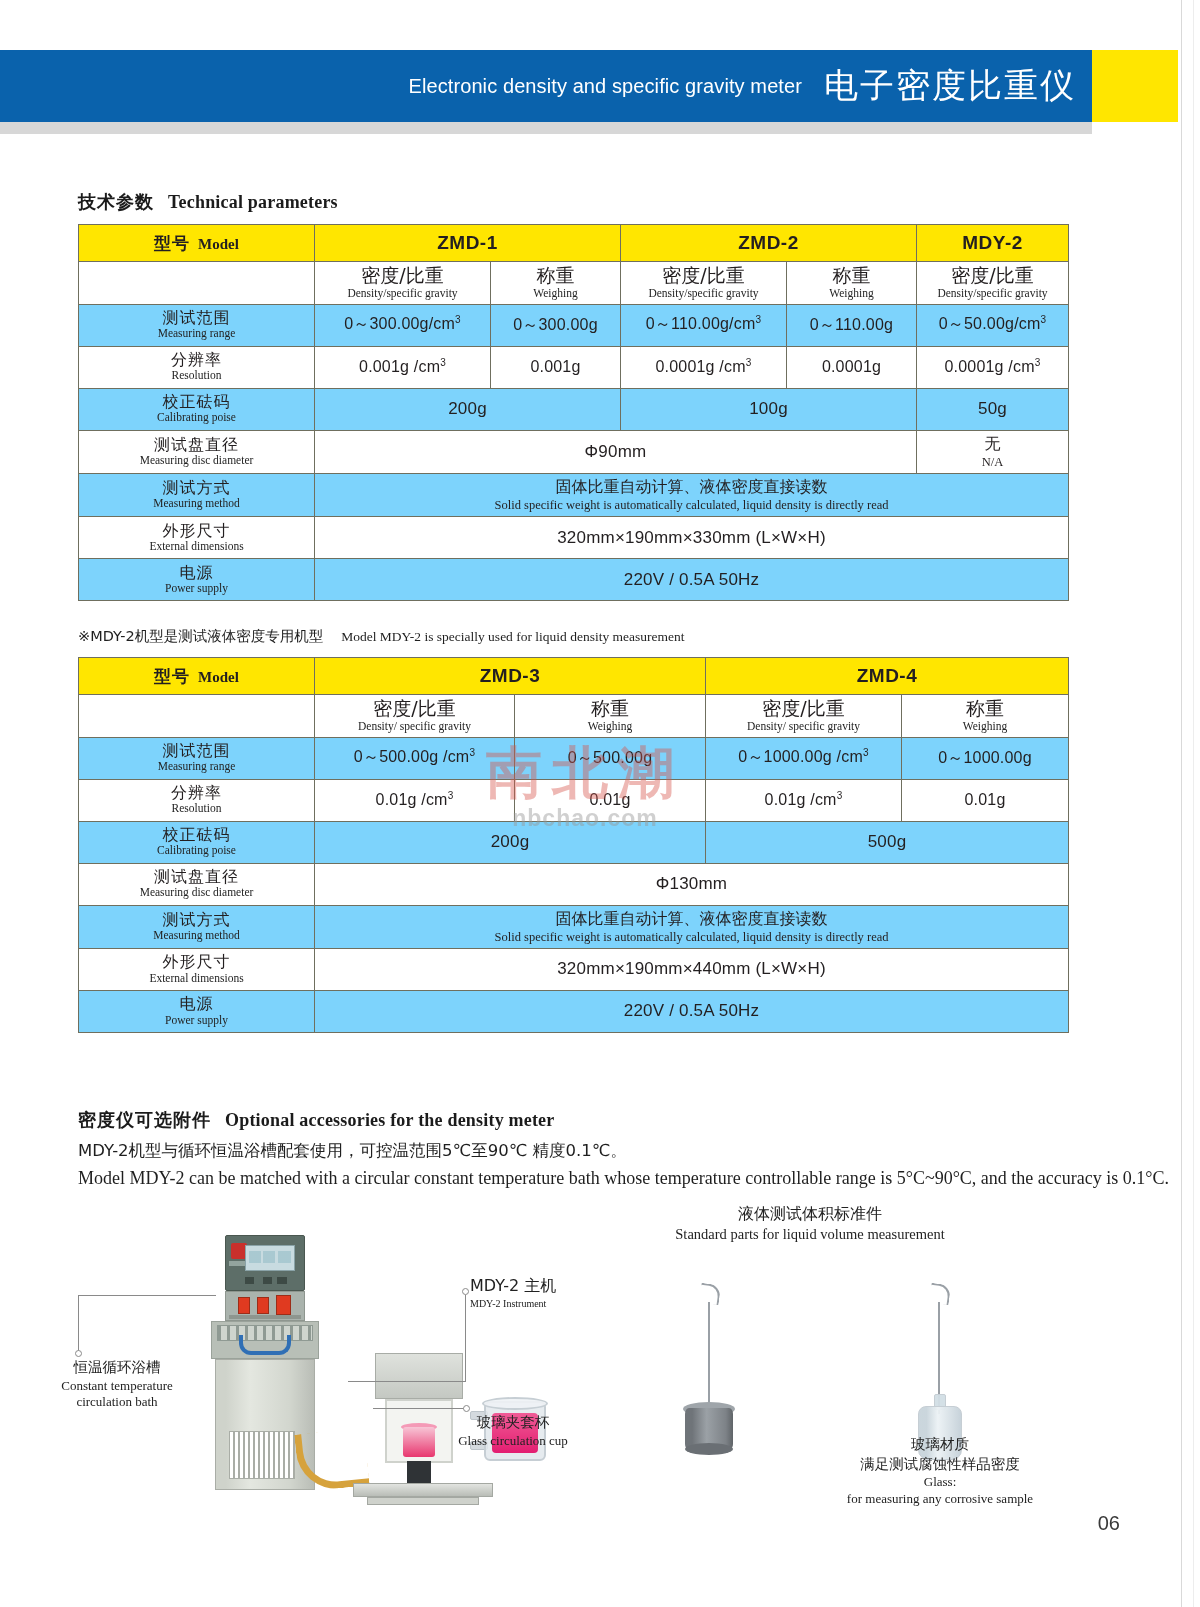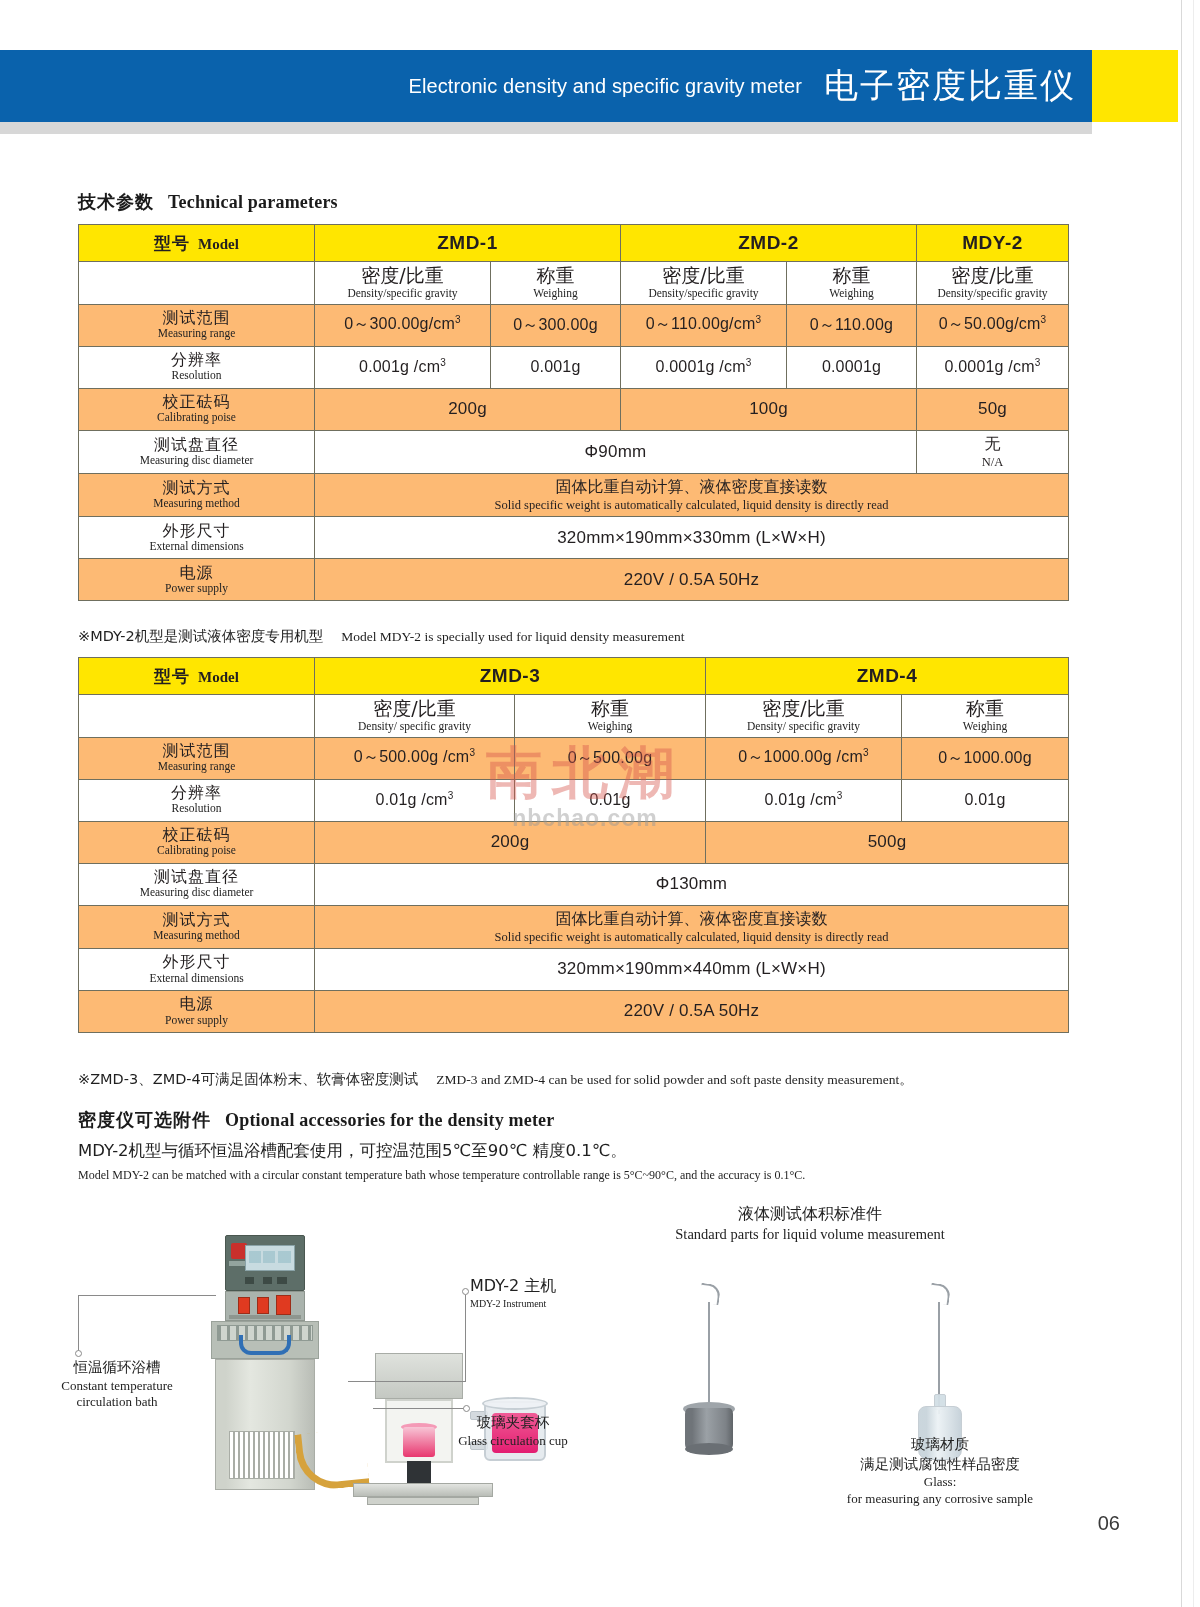--- a/index.html
+++ b/index.html
@@ -86,42 +86,42 @@
     font-family:"Liberation Serif", serif; font-weight:bold; font-size:15px; margin-left:8px;
   }
   .model-name {
     font-family:"Liberation Sans", sans-serif; font-weight:bold; font-size:19px; letter-spacing:.5px;
   }
   .subhdr { height:42px; background:#ffffff; }
   .cn-lbl { font-family:"DejaVu Sans", sans-serif; font-size:19px; display:block; line-height:1.15; }
   .en-lbl { font-family:"Liberation Serif", serif; font-size:11.5px; display:block; line-height:1.2; color:#232323;}
   .rowlabel .cn-lbl { font-size:16px; letter-spacing:1px; }
   .rowlabel .en-lbl { font-size:11.5px; }
-  .tint { background:#fdba74; }
+  .tint { background:#7dd3fc; }
   .val {
     font-family:"Liberation Sans", sans-serif; font-size:16px; letter-spacing:.2px;
     white-space:nowrap;
   }
   .val sup { font-size:10px; vertical-align:super; }
   .val-big { font-size:17px; }
   .cn-val { font-family:"DejaVu Sans", sans-serif; font-size:16px; display:block; line-height:1.25;}
   .en-val { font-family:"Liberation Serif", serif; font-size:12.5px; display:block; line-height:1.3;}
   .row-h1 { height:42px; }
 
   
   .note {
     position:absolute; white-space:nowrap; color:#1f1f1f;
   }
   .note .cn { font-family:"DejaVu Sans", sans-serif; font-size:14.5px; }
   .note .en { font-family:"Liberation Serif", serif; font-size:13.5px; margin-left:18px; }
   .para-cn {
     position:absolute; font-family:"DejaVu Sans", sans-serif; font-size:16.5px; color:#1f1f1f; white-space:nowrap;
   }
   .para-en {
-    position:absolute; font-family:"Liberation Serif", serif; font-size:12px; color:#1f1f1f; white-space:nowrap;
+    position:absolute; font-family:"Liberation Serif", serif; font-size:18px; color:#1f1f1f; white-space:nowrap;
   }
 
   
   .watermark {
     position:absolute; left:470px; top:745px; width:230px; height:100px;
     pointer-events:none; z-index:5; text-align:center;
   }
   .wm-cn {
     font-family:"DejaVu Sans", serif; font-size:56px; font-weight:bold;
     color:rgba(214,86,76,0.42); letter-spacing:10px; line-height:1; white-space:nowrap;
@@ -540,23 +540,20 @@
         <td colspan="4" class="val val-big">220V / 0.5A  50Hz</td>
       </tr>
     </tbody>
   </table>
 
   <div class="watermark">
     <div class="wm-cn">南北潮</div>
     <div class="wm-en">nbchao.com</div>
   </div>
 
-  <div class="note" style="left:78px; top:1070px;">
-    <span class="cn">※ZMD-3、ZMD-4可满足固体粉末、软膏体密度测试</span><span class="en">ZMD-3 and ZMD-4 can be used for solid powder and soft paste density measurement。</span>
-  </div>
 
   <div class="sec-title" style="left:78px; top:1108px;">
     <span class="cn">密度仪可选附件</span><span class="en">Optional accessories for the density meter</span>
   </div>
   <div class="para-cn" style="left:78px; top:1140px;">MDY-2机型与循环恒温浴槽配套使用，可控温范围5℃至90℃ 精度0.1℃。</div>
   <div class="para-en" style="left:78px; top:1168px;">Model MDY-2 can be matched with a circular constant temperature bath whose temperature controllable range is 5°C~90°C, and the accuracy is 0.1°C.</div>
 
   <div class="photo-area">
 
     <div class="cap big" style="left:660px; top:8px; width:300px;">

